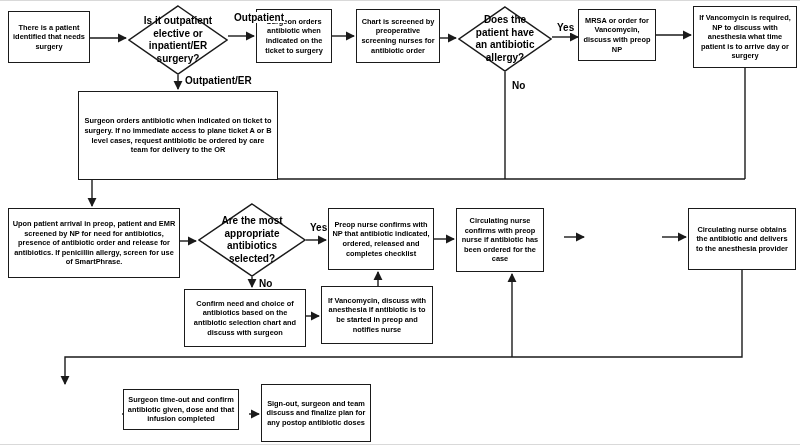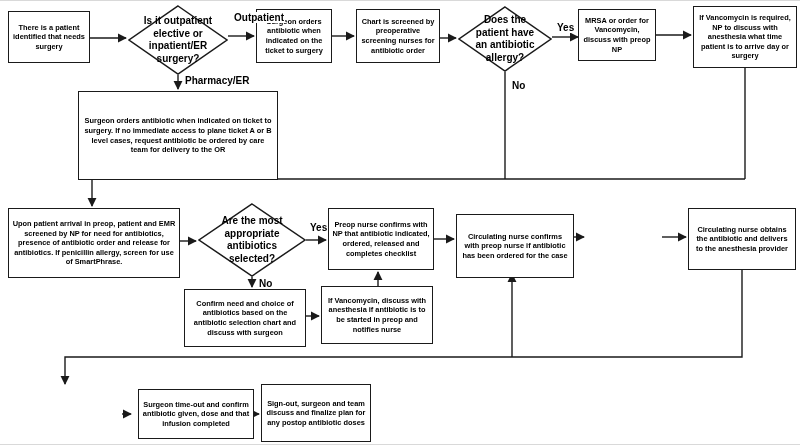--- a/index.html
+++ b/index.html
@@ -95,34 +95,34 @@
 
   <div class="diamond" style="left:198px;top:202px;width:108px;height:74px">
     <svg viewBox="0 0 108 74" preserveAspectRatio="none">
         <polygon points="54,1 107,37 54,73 1,37"></polygon>
       </svg>
     <span class="dlabel">Are the most appropriate antibiotics selected?</span>
   </div>
 
   <div class="box" style="left:328px;top:207px;width:106px;height:62px">Preop nurse confirms with NP that antibiotic indicated, ordered, released and completes checklist</div>
 
-  <div class="box" style="left:456px;top:213px;width:118px;height:64px">Circulating nurse confirms with preop nurse if antibiotic has been ordered for the case</div>
+  <div class="box" style="left:456px;top:207px;width:88px;height:64px">Circulating nurse confirms with preop nurse if antibiotic has been ordered for the case</div>
 
 
   <div class="box" style="left:688px;top:207px;width:108px;height:62px">Circulating nurse obtains the antibiotic and delivers to the anesthesia provider</div>
 
   <div class="box" style="left:184px;top:288px;width:122px;height:58px">Confirm need and choice of antibiotics based on the antibiotic selection chart and discuss with surgeon</div>
 
   <div class="box" style="left:321px;top:285px;width:112px;height:58px">If Vancomycin, discuss with anesthesia if antibiotic is to be started in preop and notifies nurse</div>
 
 
-  <div class="box" style="left:138px;top:388px;width:116px;height:50px">Surgeon time-out and confirm antibiotic given, dose and that infusion completed</div>
+  <div class="box" style="left:123px;top:388px;width:116px;height:41px">Surgeon time-out and confirm antibiotic given, dose and that infusion completed</div>
 
   <div class="box" style="left:261px;top:383px;width:110px;height:58px">Sign-out, surgeon and team discuss and finalize plan for any postop antibiotic doses</div>
 
   <span class="elabel" style="left:233px;top:11px">Outpatient</span>
-  <span class="elabel" style="left:184px;top:74px">Pharmacy/ER</span>
+  <span class="elabel" style="left:184px;top:74px">Outpatient/ER</span>
   <span class="elabel" style="left:556px;top:21px">Yes</span>
   <span class="elabel" style="left:511px;top:79px">No</span>
   <span class="elabel" style="left:309px;top:221px">Yes</span>
   <span class="elabel" style="left:258px;top:277px">No</span>
 
 </div>
 
 </body></html>

